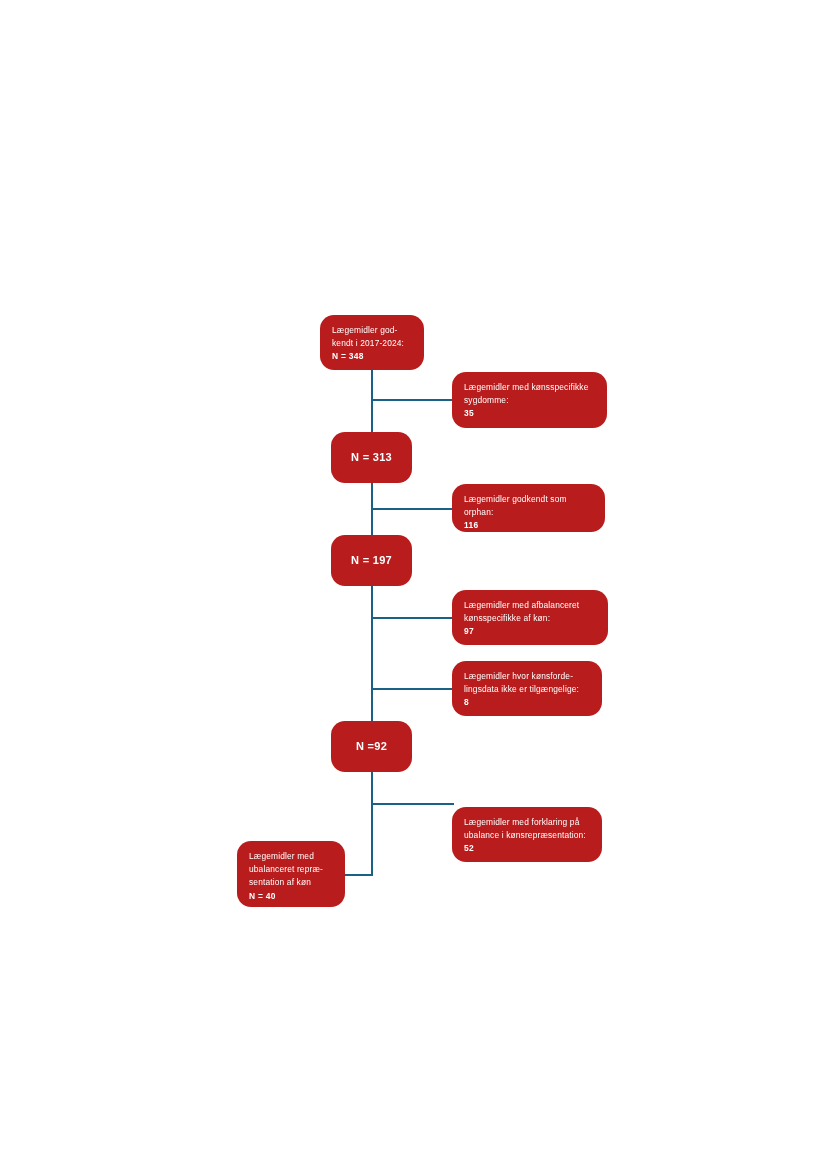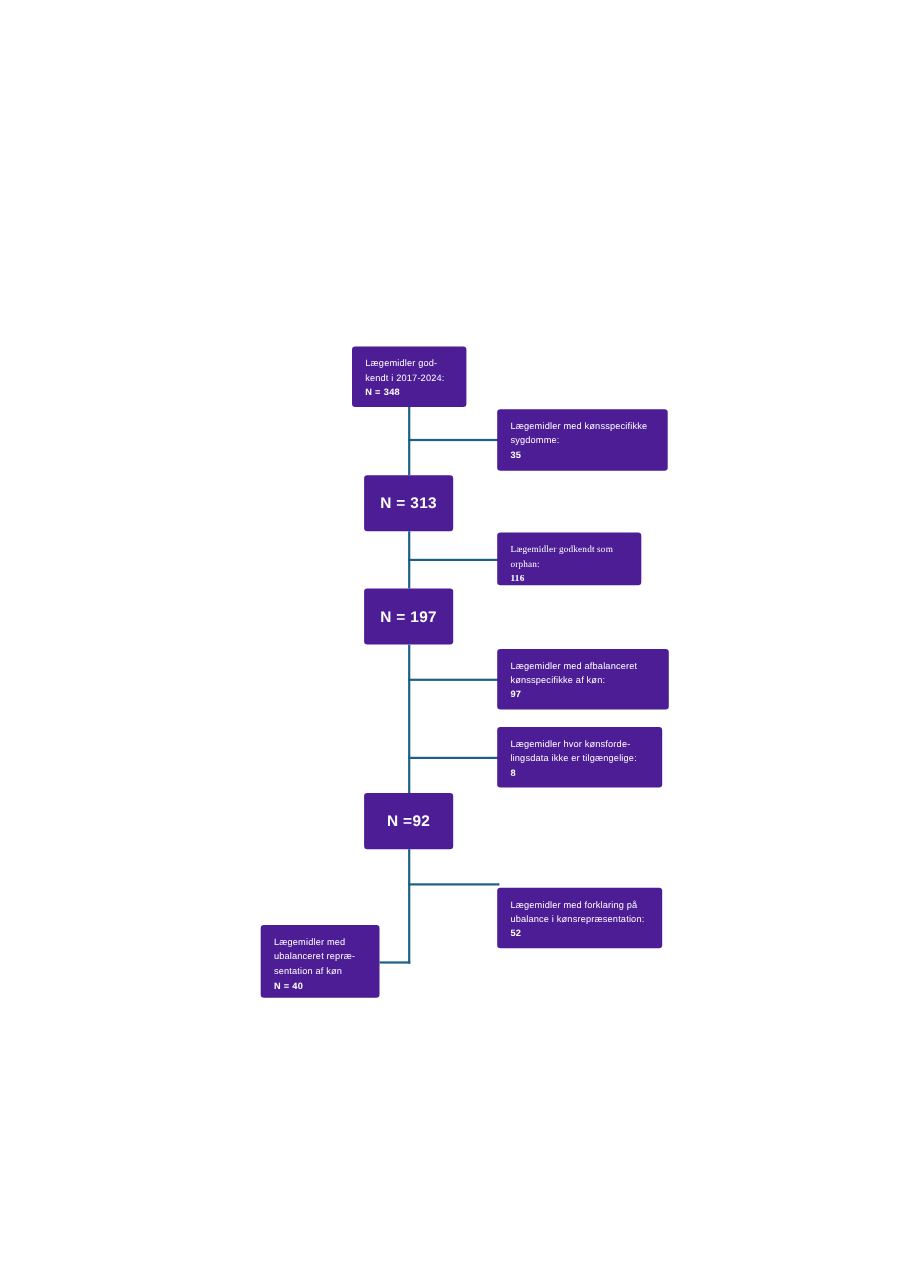--- a/index.html
+++ b/index.html
@@ -12,22 +12,22 @@
   }
   #canvas {
     position: relative;
     width: 827px;
     height: 1169px;
     background: #ffffff;
     overflow: hidden;
   }
   .box {
     position: absolute;
-    background: #4c1d95;
-    border-radius: 3px;
+    background: #b91c1c;
+    border-radius: 14px;
     color: #ffffff;
     box-sizing: border-box;
     padding: 9px 11px 9px 12px;
     font-size: 8.4px;
     line-height: 13.2px;
     letter-spacing: 0.15px;
     z-index: 3;
   }
   .box .line {
     display: block;
@@ -38,21 +38,21 @@
     letter-spacing: 0.3px;
   }
   .node-box {
     display: flex;
     align-items: center;
     justify-content: center;
     padding: 0;
     text-align: center;
   }
   .node-box .num {
-    font-size: 14px;
+    font-size: 11px;
     font-weight: bold;
   }
   .conn {
     position: absolute;
     background: #1a6185;
     z-index: 1;
   }
   .v { width: 2px; }
   .h { height: 2px; }
 </style>
@@ -99,21 +99,21 @@
     <span class="line">sentation af køn</span>
     <span class="line num">N = 40</span>
   </div>
 
   <div class="box" style="left:452px; top:372px; width:155px; height:56px;">
     <span class="line">Lægemidler med kønsspecifikke</span>
     <span class="line">sygdomme:</span>
     <span class="line num">35</span>
   </div>
 
-  <div class="box" style="left:452px; top:484px; width:131px; height:48px;font-family:Liberation Serif, serif;">
+  <div class="box" style="left:452px; top:484px; width:153px; height:48px;">
     <span class="line">Lægemidler godkendt som</span>
     <span class="line">orphan:</span>
     <span class="line num">116</span>
   </div>
 
   <div class="box" style="left:452px; top:590px; width:156px; height:55px;">
     <span class="line">Lægemidler med afbalanceret</span>
     <span class="line">kønsspecifikke af køn:</span>
     <span class="line num">97</span>
   </div>

